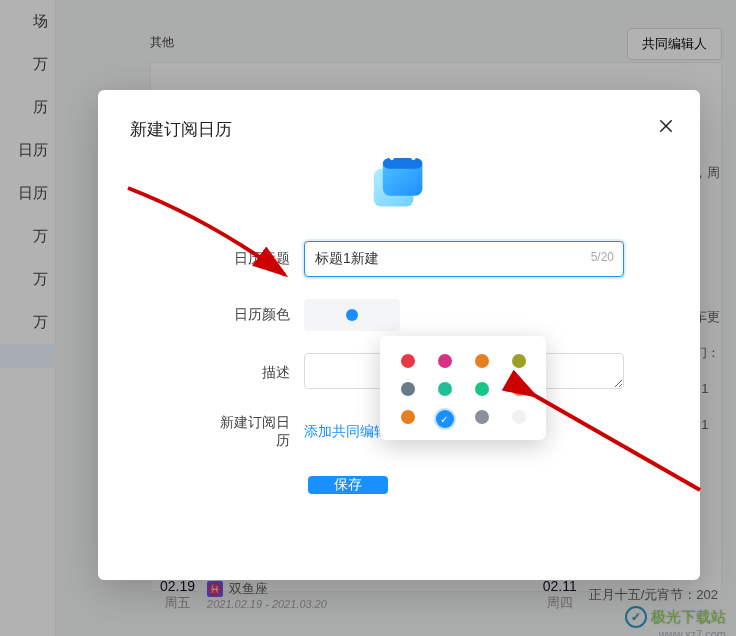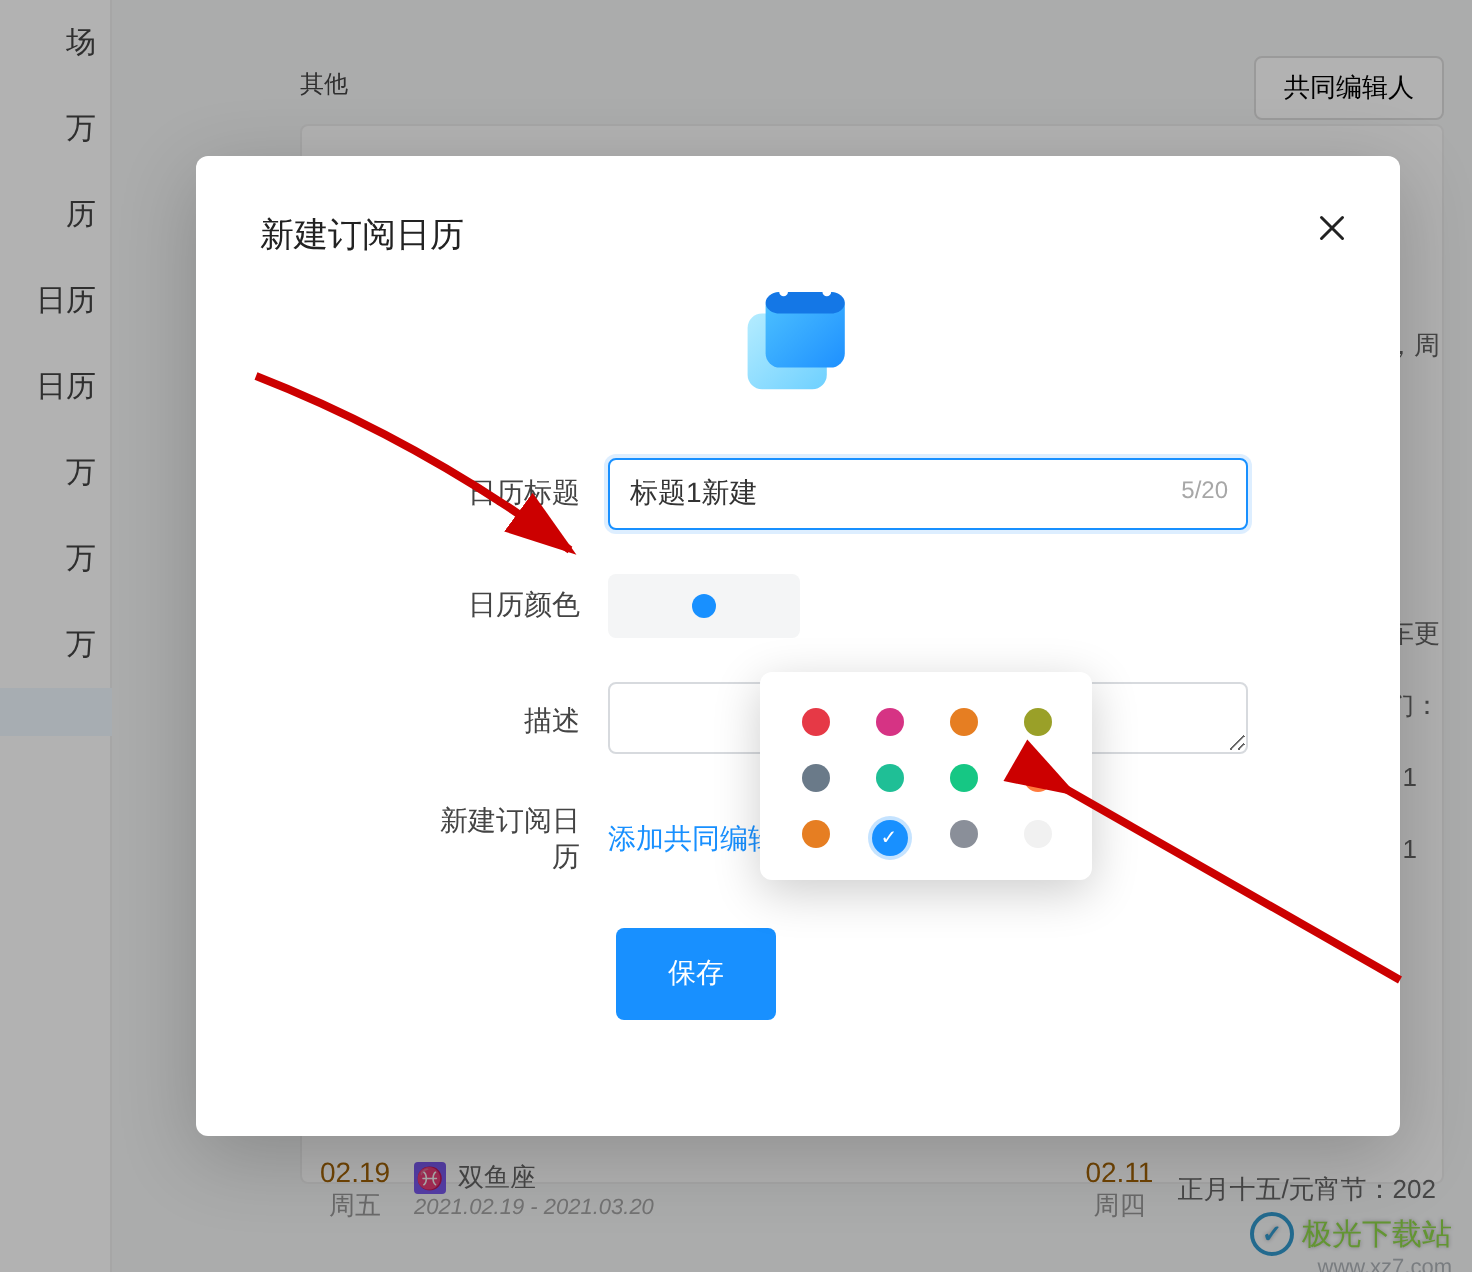--- a/index.html
+++ b/index.html
@@ -32,21 +32,21 @@
   position: absolute; left: 150px; right: 14px; top: 62px; height: 530px;
   background: #fff; border: 1px solid #eee; border-radius: 4px;
 }
 .bg-right { position: absolute; right: 18px; top: 110px; width: 50px; color: #666; font-size: 13px; }
 .bg-right div { margin: 18px 0; white-space: nowrap; }
 .bg-bot-row {
   position: absolute; left: 160px; right: 18px; bottom: 18px; height: 46px;
   display: flex; gap: 12px; align-items: center; color: #666; font-size: 13px;
 }
 .bg-bot-row .dt { display: flex; flex-direction: column; align-items: center; }
-.bg-bot-row .dt .d { color: #a16207; font-size: 14px; }
+.bg-bot-row .dt .d { color: #0f172a; font-size: 14px; }
 .bg-bot-row .dt .w { color: #999; font-size: 13px; }
 .bg-bot-row .pisces {
   display: inline-flex; align-items: center; gap: 6px;
 }
 .bg-bot-row .pisces .ico {
   width: 16px; height: 16px; background: #7a5af0; color: #fff;
   display: inline-flex; align-items: center; justify-content: center;
   font-size: 11px; border-radius: 2px;
 }
 .bg-bot-row .rng { color: #a5a5a5; font-size: 11px; font-style: italic; }
@@ -63,21 +63,21 @@
 .wm { position: absolute; right: 10px; bottom: -4px; color: #aeb3b8; font-size: 11px; }
 
 
 .overlay {
   position: absolute; inset: 0;
   background: rgba(0,0,0,.3);
 }
 
 
 .dialog {
-  position: absolute; left: 98px; top: 78px;
+  position: absolute; left: 98px; top: 90px;
   width: 602px; height: 490px;
   background: #fff; border-radius: 6px;
   box-shadow: 0 10px 40px rgba(0,0,0,.2);
   padding: 28px 32px;
 }
 .dialog .title { font-size: 17px; color: #222; }
 .dialog .close {
   position: absolute; right: 22px; top: 24px;
   width: 24px; height: 24px; cursor: pointer; color: #333;
   display: flex; align-items: center; justify-content: center; font-size: 22px;
@@ -104,21 +104,21 @@
 .color-swatch {
   display: inline-flex; align-items: center; justify-content: center;
   width: 96px; height: 32px; background: #f4f5f6; border-radius: 4px;
 }
 .color-swatch .dot { width: 12px; height: 12px; border-radius: 50%; background: #1890ff; }
 .linkish { color: #1890ff; font-size: 14px; cursor: pointer; }
 
 .save-btn {
   margin-left: 178px; margin-top: 4px;
   background: #1890ff; color: #fff; border: none;
-  padding: 14px 26px; border-radius: 4px; font-size: 14px; cursor: pointer;
+  padding: 0 26px; border-radius: 4px; font-size: 14px; cursor: pointer;
 }
 
 
 .popover {
   position: absolute; left: 380px; top: 336px;
   width: 166px; background: #fff; border-radius: 6px;
   box-shadow: 0 6px 24px rgba(0,0,0,.2);
   padding: 18px 18px 12px;
   display: grid; grid-template-columns: repeat(4, 1fr);
   gap: 14px 18px; justify-items: center;

